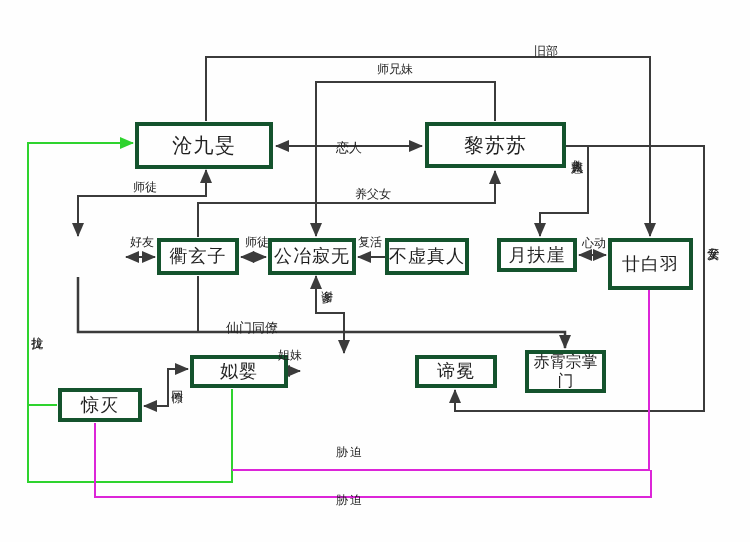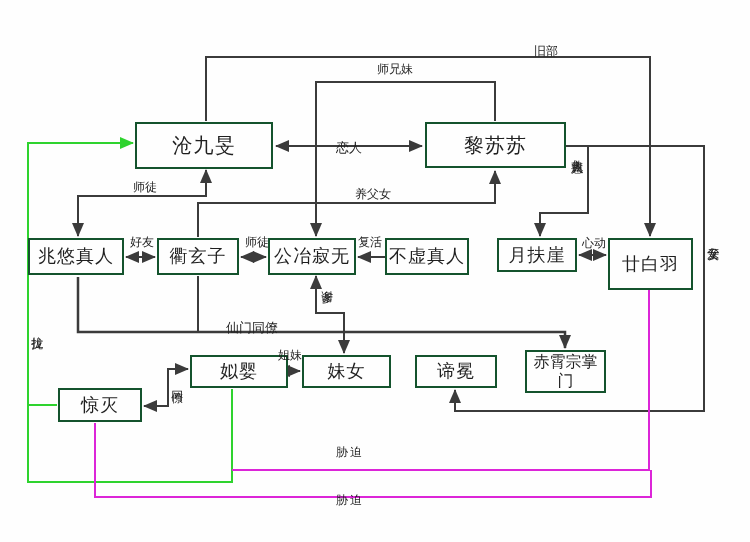--- a/index.html
+++ b/index.html
@@ -2,21 +2,21 @@
 <html><head>
 <meta charset="utf-8">
 <style>
   html,body{margin:0;padding:0;background:#ffffff;}
   #canvas{
     position:relative;width:750px;height:542px;background:#fefefe;overflow:hidden;
     font-family:"Liberation Sans","DejaVu Sans",sans-serif;color:#1f1f1f;
   }
   #edges{position:absolute;left:0;top:0;width:750px;height:542px;}
   .node{
-    position:absolute;box-sizing:border-box;border:2px solid #14532d;background:#fefefe;
+    position:absolute;box-sizing:border-box;border:4px solid #14532d;background:#fefefe;
     display:flex;align-items:center;justify-content:center;text-align:center;
     font-size:18px;line-height:1.15;letter-spacing:1px;z-index:2;
   }
   .node.big{font-size:20px;}
   .node.small{font-size:16px;letter-spacing:0;}
   .elabel{
     position:absolute;font-size:12px;line-height:1.1;white-space:nowrap;z-index:3;
     letter-spacing:0;
   }
   .elabel.md{font-size:13px;margin-top:12px;}
@@ -60,28 +60,26 @@
 
     <polyline points="232,389 232,482 28,482 28,143 133,143" fill="none" stroke="#2ed32e" stroke-width="2" marker-end="url(#ah-g)"></polyline>
     <polyline points="28,405 57,405" fill="none" stroke="#2ed32e" stroke-width="2"></polyline>
 
     <polyline points="232,470 649,470 649,275" fill="none" stroke="#dc25d8" stroke-width="2" marker-end="url(#ah-m)"></polyline>
     <polyline points="95,423 95,497 651,497 651,470" fill="none" stroke="#dc25d8" stroke-width="2"></polyline>
   </svg>
 
   <div class="node big" style="left:135px;top:122px;width:138px;height:47px">沧九旻</div>
   <div class="node big" style="left:425px;top:122px;width:141px;height:46px">黎苏苏</div>
-  <div class="node" style="left:28px;top:238px;width:96px;height:37px">兆悠真人</div>
   <div class="node" style="left:157px;top:238px;width:82px;height:37px">衢玄子</div>
   <div class="node" style="left:268px;top:238px;width:88px;height:37px">公冶寂无</div>
   <div class="node" style="left:385px;top:238px;width:84px;height:37px">不虚真人</div>
   <div class="node" style="left:497px;top:238px;width:80px;height:34px">月扶崖</div>
   <div class="node" style="left:608px;top:238px;width:85px;height:52px">廿白羽</div>
   <div class="node" style="left:190px;top:355px;width:98px;height:33px">姒婴</div>
-  <div class="node" style="left:302px;top:355px;width:89px;height:33px">妹女</div>
   <div class="node" style="left:415px;top:355px;width:82px;height:33px">谛冕</div>
   <div class="node small" style="left:525px;top:350px;width:81px;height:43px">赤霄宗掌门</div>
   <div class="node" style="left:58px;top:388px;width:84px;height:34px">惊灭</div>
 
   <span class="elabel" style="left:534px;top:45px">旧部</span>
   <span class="elabel" style="left:377px;top:63px">师兄妹</span>
   <span class="elabel md" style="left:336px;top:129px">恋人</span>
   <span class="elabel" style="left:133px;top:181px">师徒</span>
   <span class="elabel" style="left:355px;top:188px">养父女</span>
   <span class="elabel vert" style="left:570px;top:150px">救命恩人</span>

